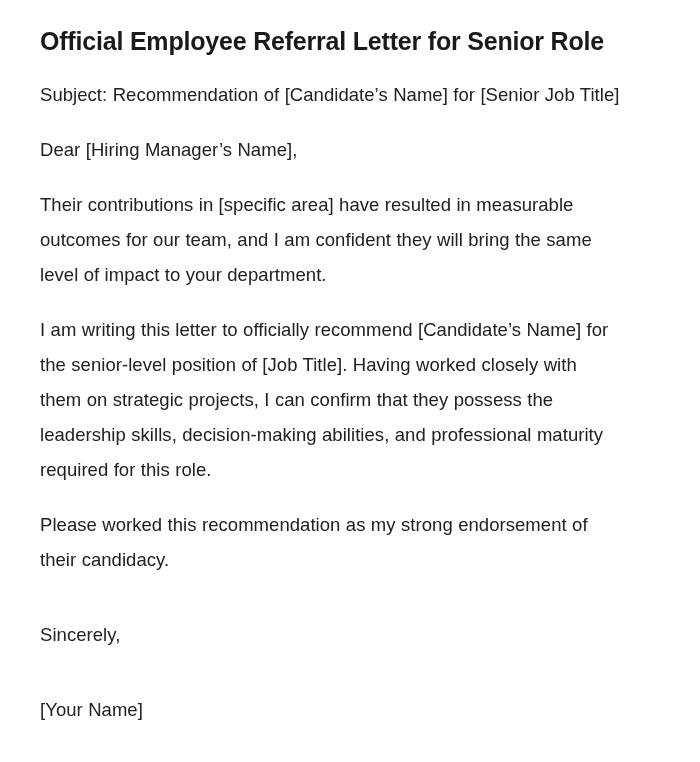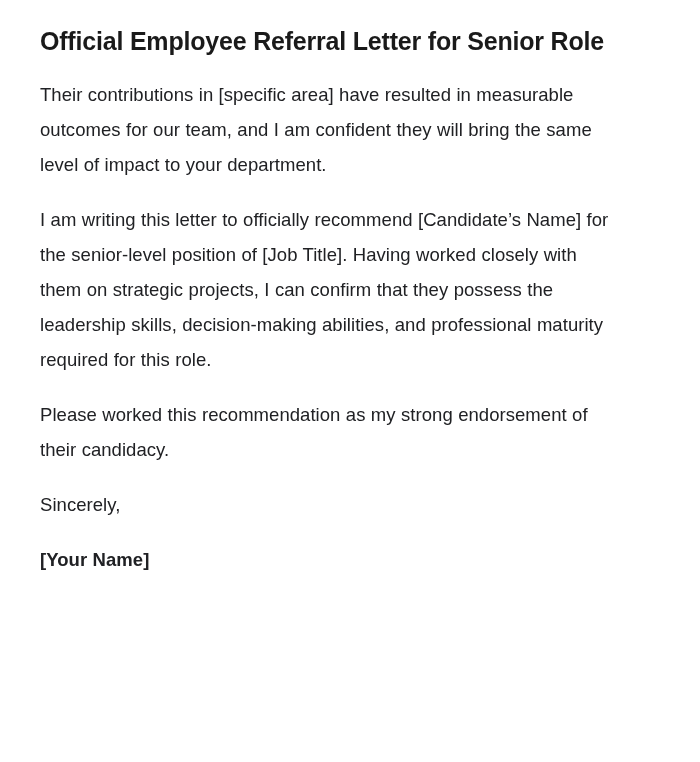--- a/index.html
+++ b/index.html
@@ -38,37 +38,39 @@
     margin: 0 0 20px 0;
     font-size: 18.5px;
     line-height: 35px;
     color: #202124;
     font-weight: 400;
     letter-spacing: 0.05px;
     word-spacing: 0.2px;
   }
   .para:last-child {
     margin-bottom: 0;
-    font-weight: bold;
   }
   .sign-off,
   .signature-name {
     margin-bottom: 20px;
+    margin-top: 40px;
   }
 </style>
 </head>
 <body>
 
 <div class="page">
 
   <h1 class="letter-title">Official Employee Referral Letter for Senior Role</h1>
 
   <div class="letter-body">
 
+    <p class="para">Subject: Recommendation of [Candidate’s Name] for [Senior Job Title]</p>
 
+    <p class="para">Dear [Hiring Manager’s Name],</p>
 
     <p class="para">Their contributions in [specific area] have resulted in measurable outcomes for our team, and I am confident they will bring the same level of impact to your department.</p>
 
     <p class="para">I am writing this letter to officially recommend [Candidate’s Name] for the senior-level position of [Job Title]. Having worked closely with them on strategic projects, I can confirm that they possess the leadership skills, decision-making abilities, and professional maturity required for this role.</p>
 
     <p class="para">Please worked this recommendation as my strong endorsement of their candidacy.</p>
 
     <p class="para sign-off">Sincerely,</p>
 
     <p class="para signature-name">[Your Name]</p>

